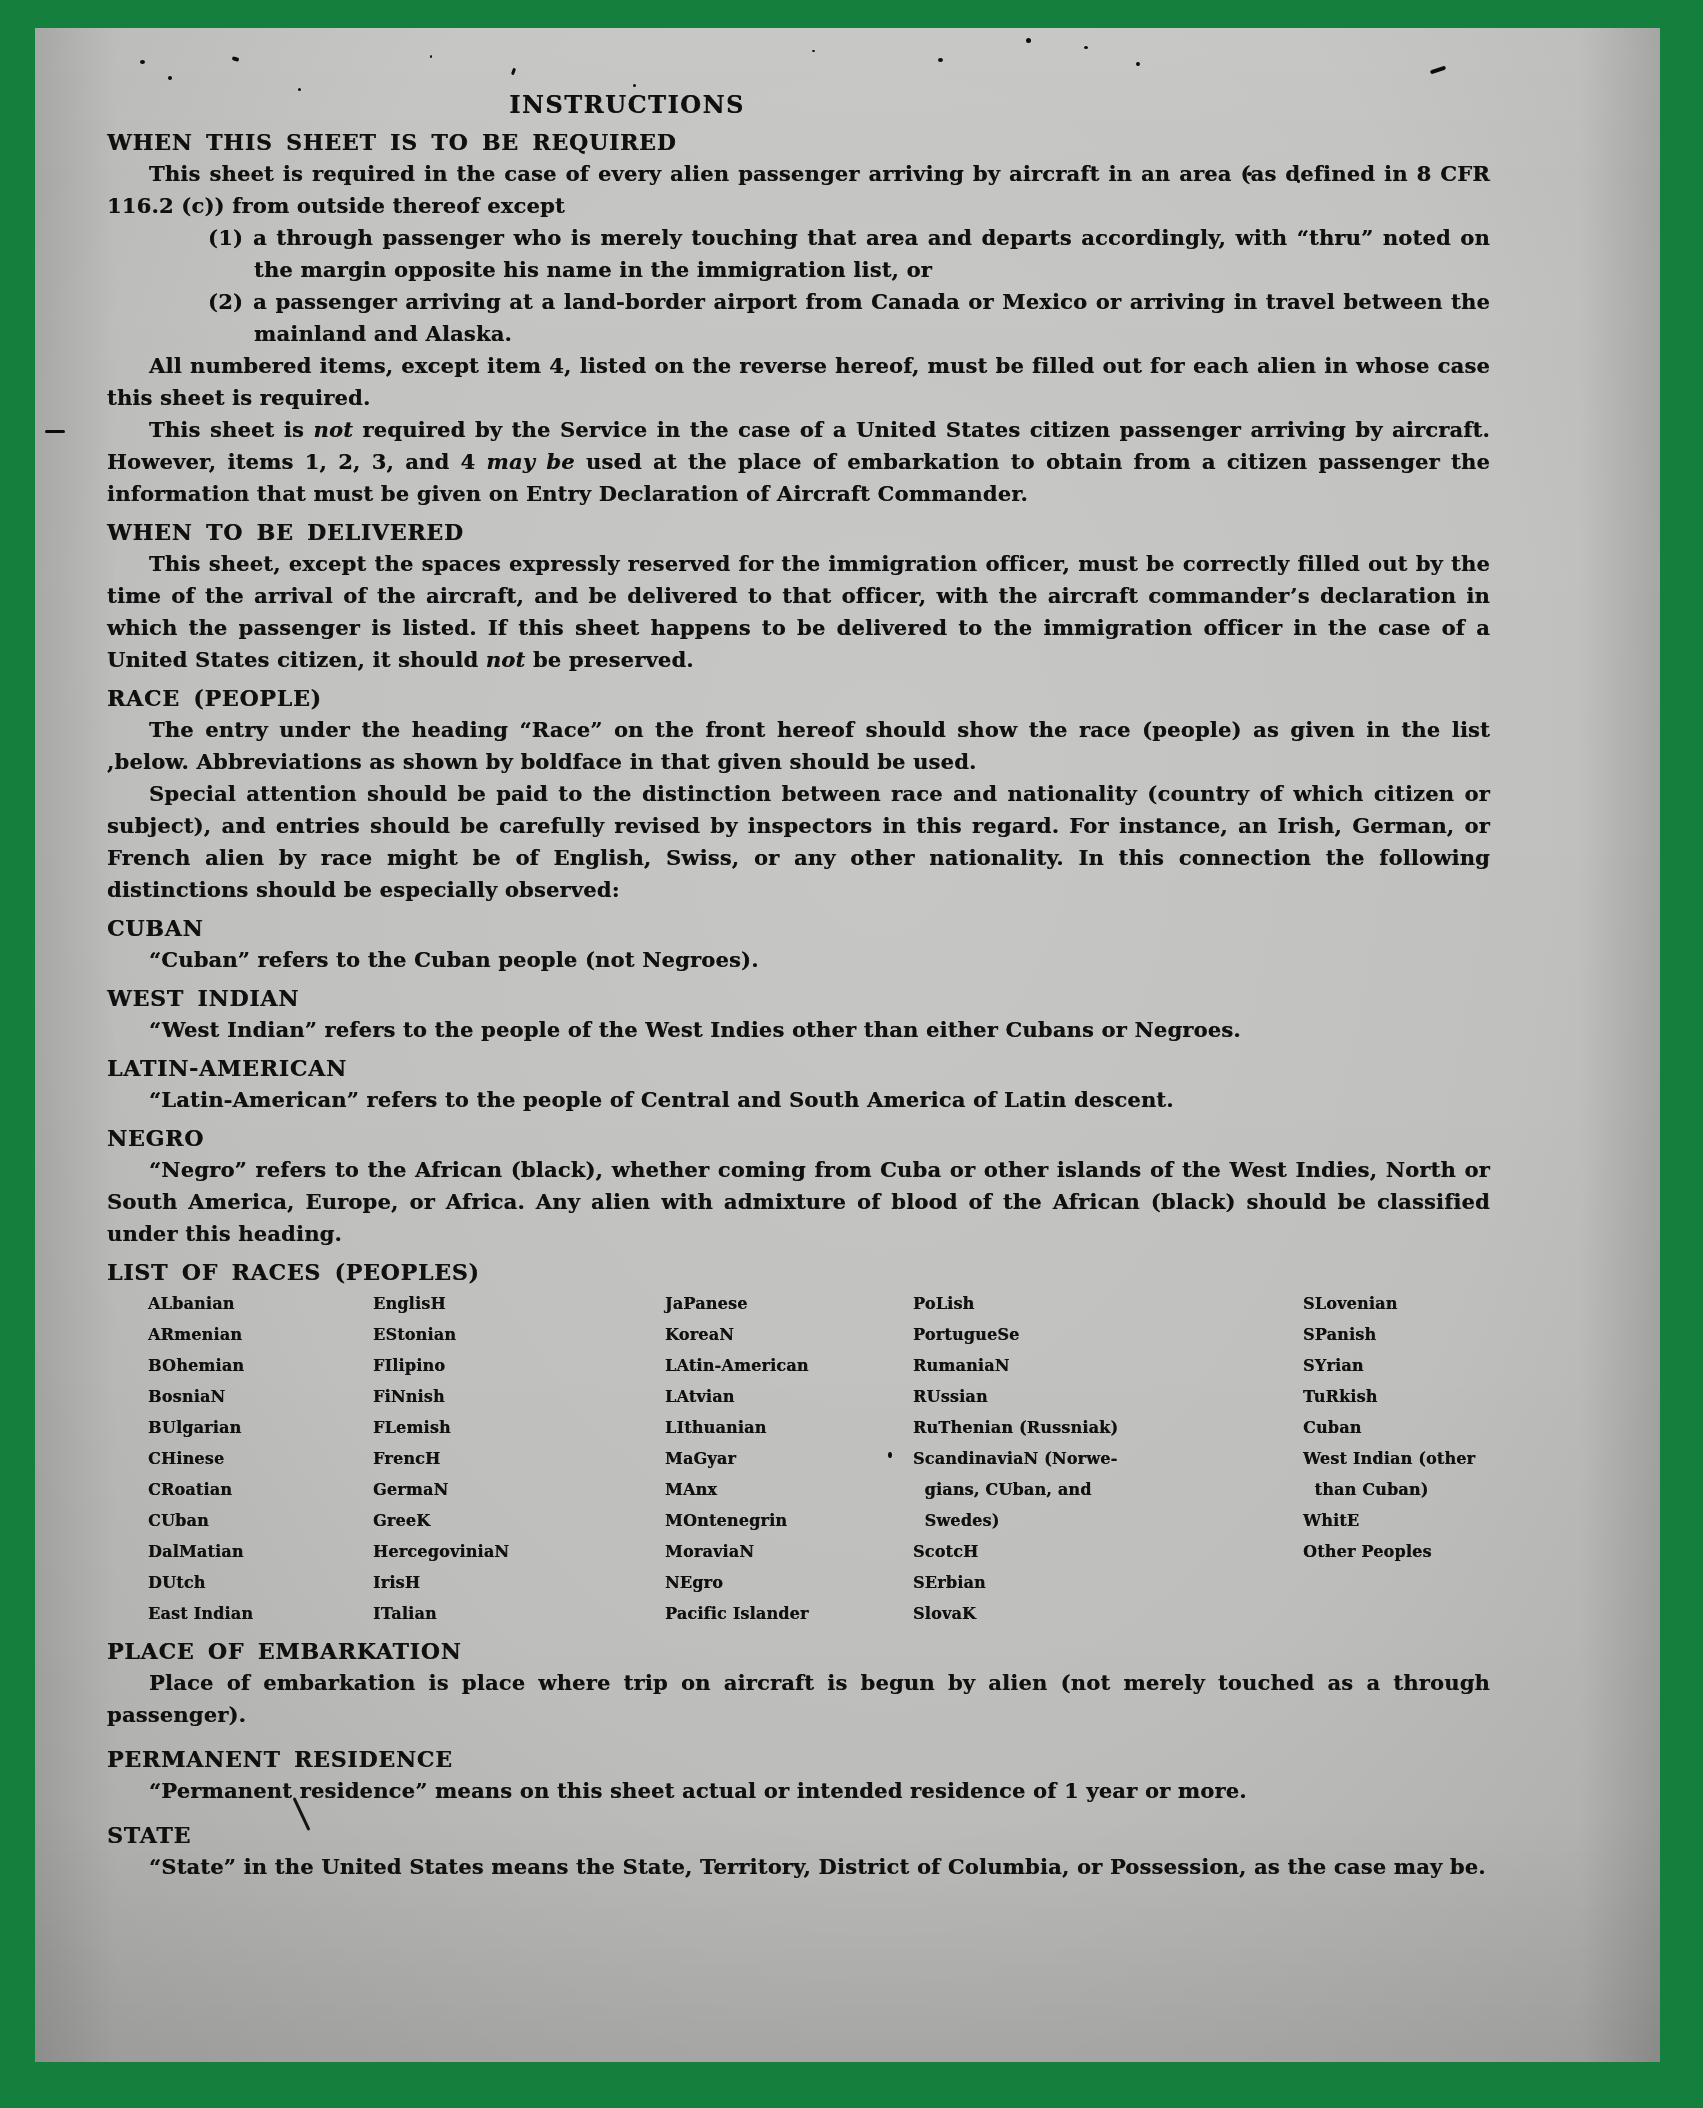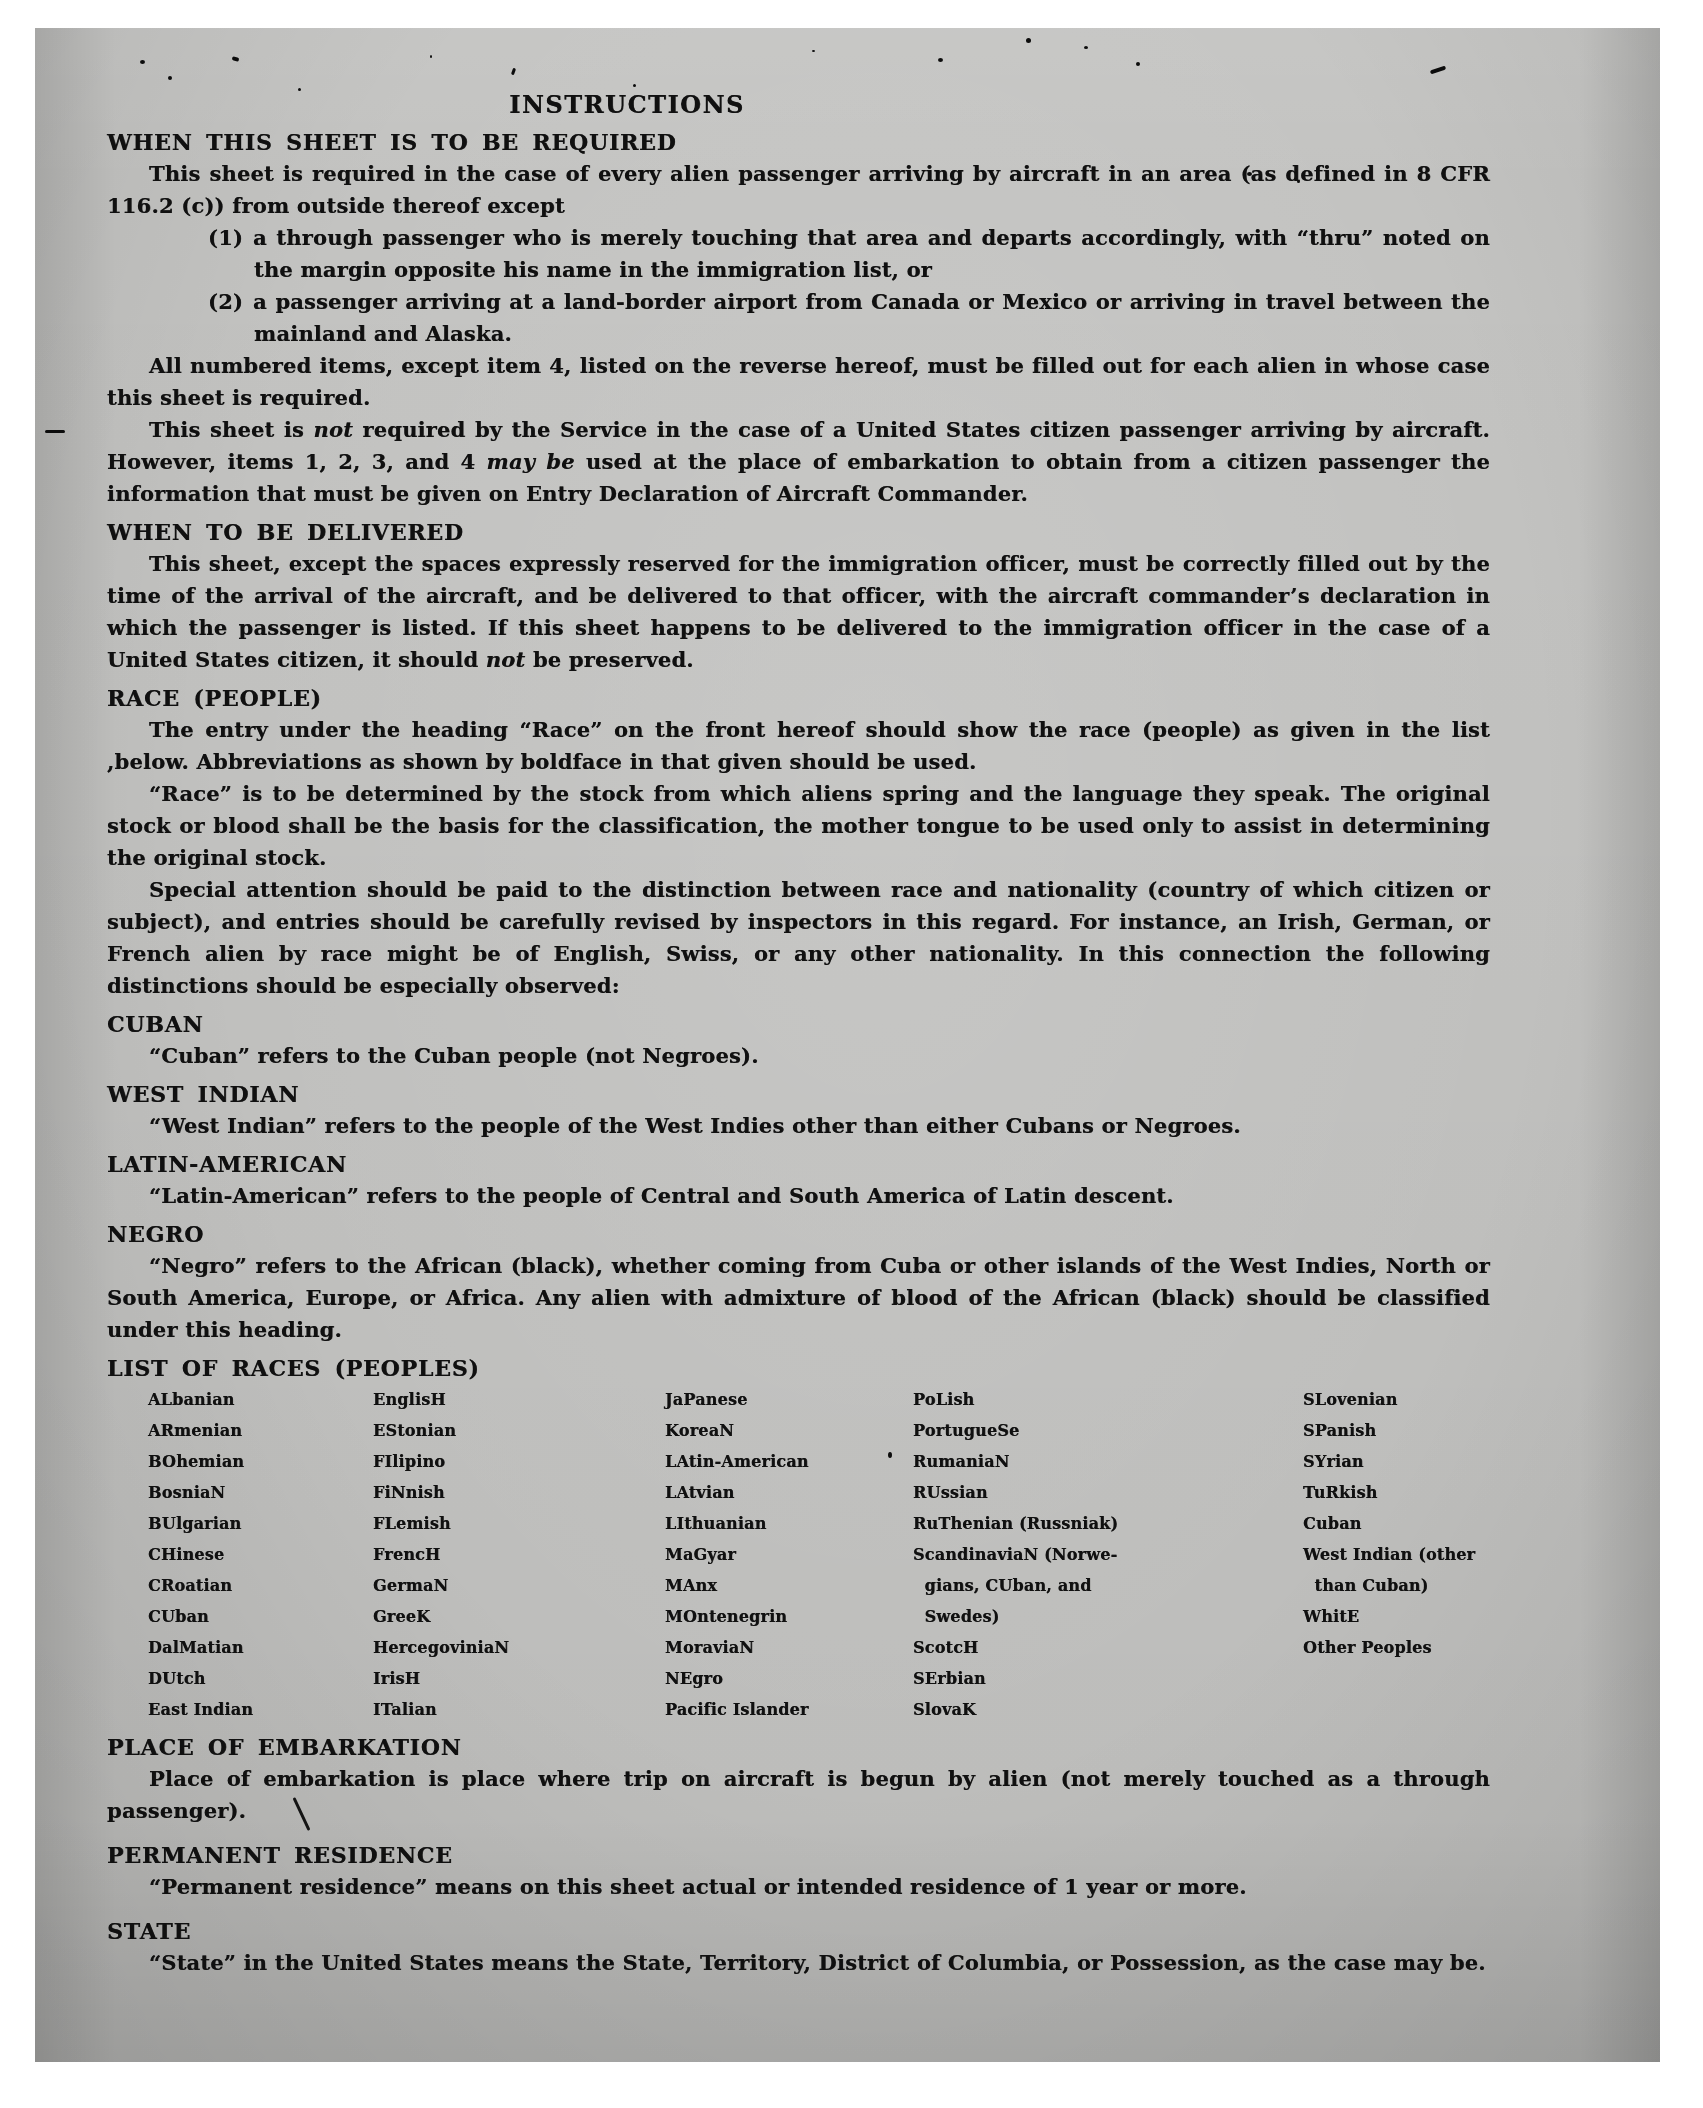--- a/index.html
+++ b/index.html
@@ -2,21 +2,21 @@
 <html><head>
 <meta charset="utf-8">
 <style>
   html, body {
     margin: 0; padding: 0;
     width: 1703px; height: 2108px;
     background: #060606;
     overflow: hidden;
     font-family: "DejaVu Serif", serif;
   }
-  .scan-bg { position: relative; width: 1703px; height: 2108px; background: #ffffff; }
+  .scan-bg { position: relative; width: 1703px; height: 2108px; background: #15803d; }
   .paper {
     position: absolute; left: 35px; top: 28px;
     width: 1625px; height: 2034px;
     background:
       radial-gradient(ellipse at 52% 38%, rgba(255,255,255,0.10) 0%, rgba(0,0,0,0.00) 55%, rgba(0,0,0,0.09) 95%),
       linear-gradient(90deg, rgba(0,0,0,0.10) 0%, rgba(0,0,0,0.00) 5%, rgba(0,0,0,0.00) 95%, rgba(0,0,0,0.12) 100%),
       linear-gradient(180deg, rgba(255,255,255,0.06) 0%, rgba(0,0,0,0.00) 8%, rgba(0,0,0,0.03) 88%, rgba(0,0,0,0.12) 100%),
       #c3c3c1;
     color: #101010;
     box-sizing: border-box;
@@ -109,21 +109,20 @@
 
       <p class="body">All numbered items, except item 4, listed on the reverse hereof, must be filled out for each alien in whose case this sheet is required.</p>
 
       <p class="body"><span>This sheet is </span><span class="it">not</span><span> required by the Service in the case of a United States citizen passenger arriving by aircraft.  However, items 1, 2, 3, and 4 </span><span class="it">may be</span><span> used at the place of embarkation to obtain from a citizen passenger the information that must be given on Entry Declaration of Aircraft Commander.</span></p>
 
       <div class="sec-heading">WHEN TO BE DELIVERED</div>
       <p class="body"><span>This sheet, except the spaces expressly reserved for the immigration officer, must be correctly filled out by the time of the arrival of the aircraft, and be delivered to that officer, with the aircraft commander’s declaration in which the passenger is listed.  If this sheet happens to be delivered to the immigration officer in the case of a United States citizen, it should </span><span class="it">not</span><span> be preserved.</span></p>
 
       <div class="sec-heading">RACE (PEOPLE)</div>
       <p class="body"><span>The entry under the heading “Race” on the front hereof should show the race (people) as given in the list ,below.  Abbreviations as shown by </span><span>boldface</span><span> in that given should be used.</span></p>
-      <p class="body">“Race” is to be determined by the stock from which aliens spring and the language they speak.  The original stock or blood shall be the basis for the classification, the mother tongue to be used only to assist in determining the original stock.</p>
       <p class="body">Special attention should be paid to the distinction between race and nationality (country of which citizen or subject), and entries should be carefully revised by inspectors in this regard.  For instance, an Irish, German, or French alien by race might be of English, Swiss, or any other nationality.  In this connection the following distinctions should be especially observed:</p>
 
       <div class="sec-heading">CUBAN</div>
       <p class="body">“Cuban” refers to the Cuban people (not Negroes).</p>
 
       <div class="sec-heading">WEST INDIAN</div>
       <p class="body">“West Indian” refers to the people of the West Indies other than either Cubans or Negroes.</p>
 
       <div class="sec-heading">LATIN-AMERICAN</div>
       <p class="body">“Latin-American” refers to the people of Central and South America of Latin descent.</p>

